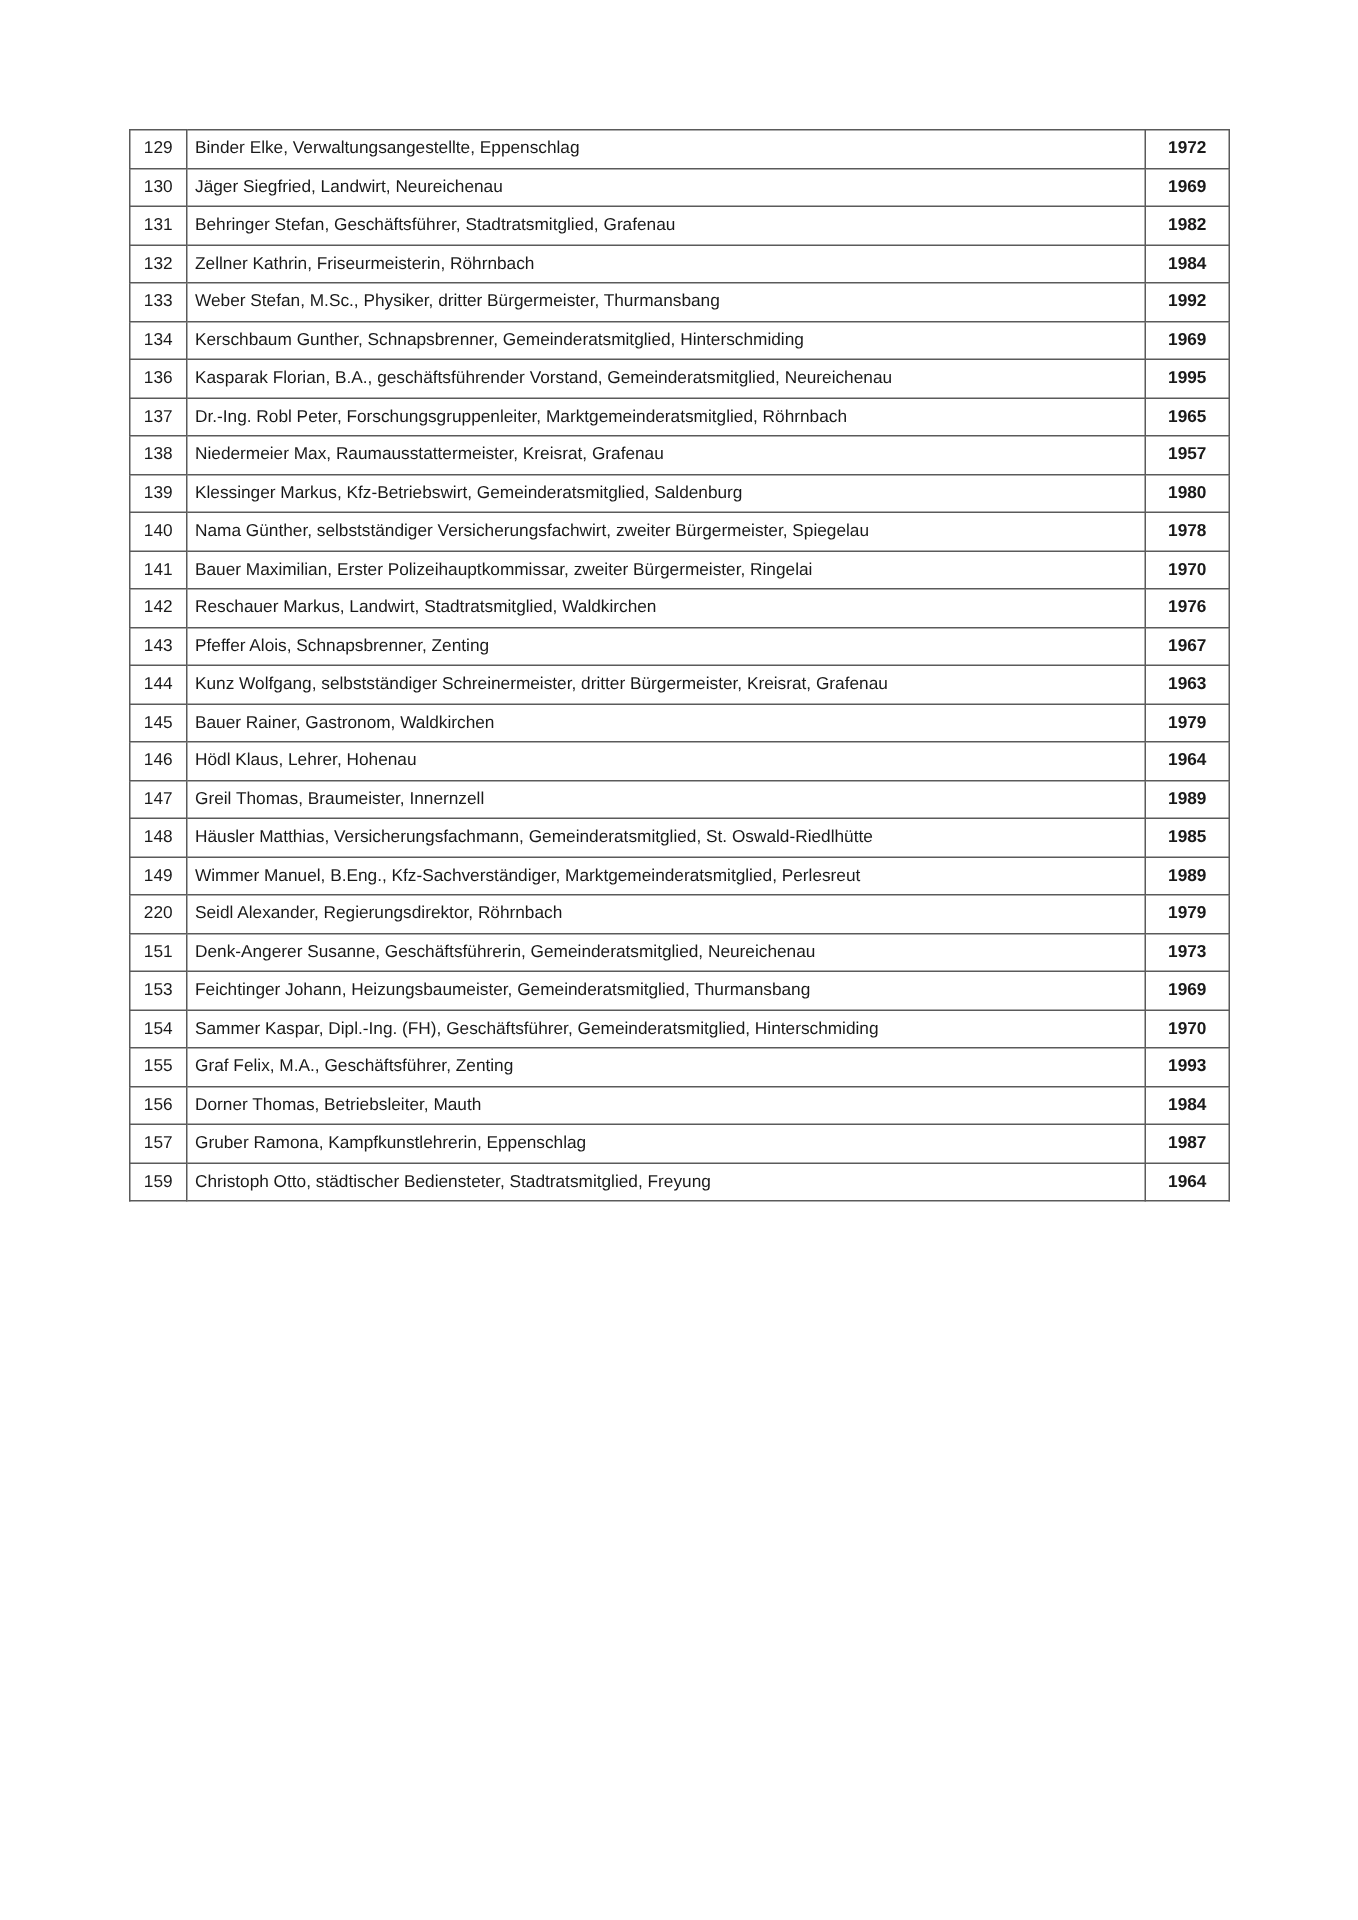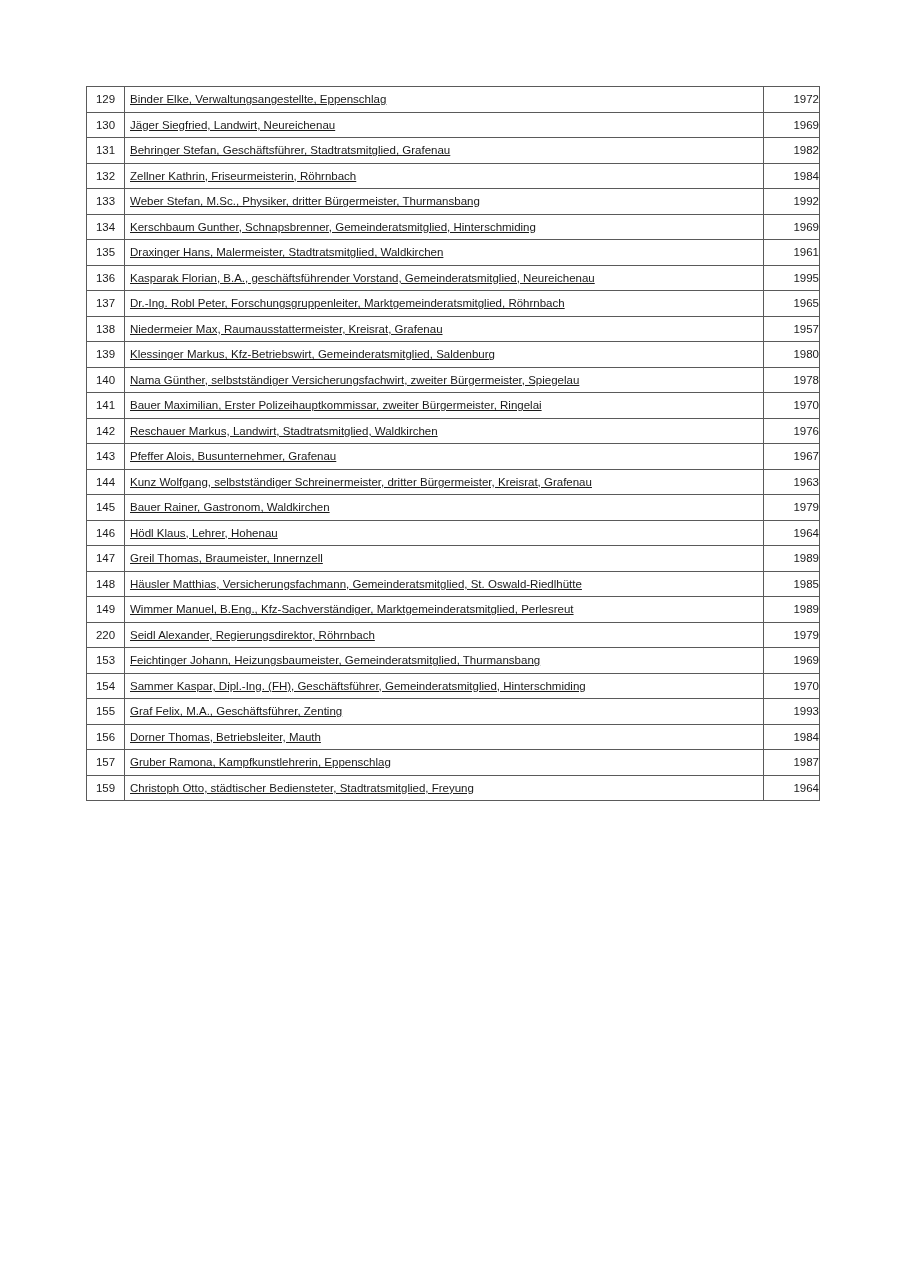--- a/index.html
+++ b/index.html
@@ -42,24 +42,24 @@
     }
     col.c-num { width: 38px; }
     col.c-desc { width: 639px; }
     col.c-year { width: 56px; }
     td.num {
       text-align: center;
     }
     td.desc {
       text-align: left;
       padding-left: 5px !important;
-      text-decoration: underline;
     }
     td.year {
-      text-align: right;
+      text-align: center;
+      font-weight: bold;
     }
   </style>
 </head>
 <body>
 
 <div class="page">
   <table class="entries">
     <colgroup>
       <col class="c-num">
       <col class="c-desc">
@@ -90,25 +90,20 @@
           <td class="num">133</td>
           <td class="desc">Weber Stefan, M.Sc., Physiker, dritter Bürgermeister, Thurmansbang</td>
           <td class="year">1992</td>
         </tr>
         <tr>
           <td class="num">134</td>
           <td class="desc">Kerschbaum Gunther, Schnapsbrenner, Gemeinderatsmitglied, Hinterschmiding</td>
           <td class="year">1969</td>
         </tr>
         <tr>
-          <td class="num">135</td>
-          <td class="desc">Draxinger Hans, Malermeister, Stadtratsmitglied, Waldkirchen</td>
-          <td class="year">1961</td>
-        </tr>
-        <tr>
           <td class="num">136</td>
           <td class="desc">Kasparak Florian, B.A., geschäftsführender Vorstand, Gemeinderatsmitglied, Neureichenau</td>
           <td class="year">1995</td>
         </tr>
         <tr>
           <td class="num">137</td>
           <td class="desc">Dr.-Ing. Robl Peter, Forschungsgruppenleiter, Marktgemeinderatsmitglied, Röhrnbach</td>
           <td class="year">1965</td>
         </tr>
         <tr>
@@ -131,21 +126,21 @@
           <td class="desc">Bauer Maximilian, Erster Polizeihauptkommissar, zweiter Bürgermeister, Ringelai</td>
           <td class="year">1970</td>
         </tr>
         <tr>
           <td class="num">142</td>
           <td class="desc">Reschauer Markus, Landwirt, Stadtratsmitglied, Waldkirchen</td>
           <td class="year">1976</td>
         </tr>
         <tr>
           <td class="num">143</td>
-          <td class="desc">Pfeffer Alois, Busunternehmer, Grafenau</td>
+          <td class="desc">Pfeffer Alois, Schnapsbrenner, Zenting</td>
           <td class="year">1967</td>
         </tr>
         <tr>
           <td class="num">144</td>
           <td class="desc">Kunz Wolfgang, selbstständiger Schreinermeister, dritter Bürgermeister, Kreisrat, Grafenau</td>
           <td class="year">1963</td>
         </tr>
         <tr>
           <td class="num">145</td>
           <td class="desc">Bauer Rainer, Gastronom, Waldkirchen</td>
@@ -168,20 +163,25 @@
         </tr>
         <tr>
           <td class="num">149</td>
           <td class="desc">Wimmer Manuel, B.Eng., Kfz-Sachverständiger, Marktgemeinderatsmitglied, Perlesreut</td>
           <td class="year">1989</td>
         </tr>
         <tr>
           <td class="num">220</td>
           <td class="desc">Seidl Alexander, Regierungsdirektor, Röhrnbach</td>
           <td class="year">1979</td>
+        </tr>
+        <tr>
+          <td class="num">151</td>
+          <td class="desc">Denk-Angerer Susanne, Geschäftsführerin, Gemeinderatsmitglied, Neureichenau</td>
+          <td class="year">1973</td>
         </tr>
         <tr>
           <td class="num">153</td>
           <td class="desc">Feichtinger Johann, Heizungsbaumeister, Gemeinderatsmitglied, Thurmansbang</td>
           <td class="year">1969</td>
         </tr>
         <tr>
           <td class="num">154</td>
           <td class="desc">Sammer Kaspar, Dipl.-Ing. (FH), Geschäftsführer, Gemeinderatsmitglied, Hinterschmiding</td>
           <td class="year">1970</td>

